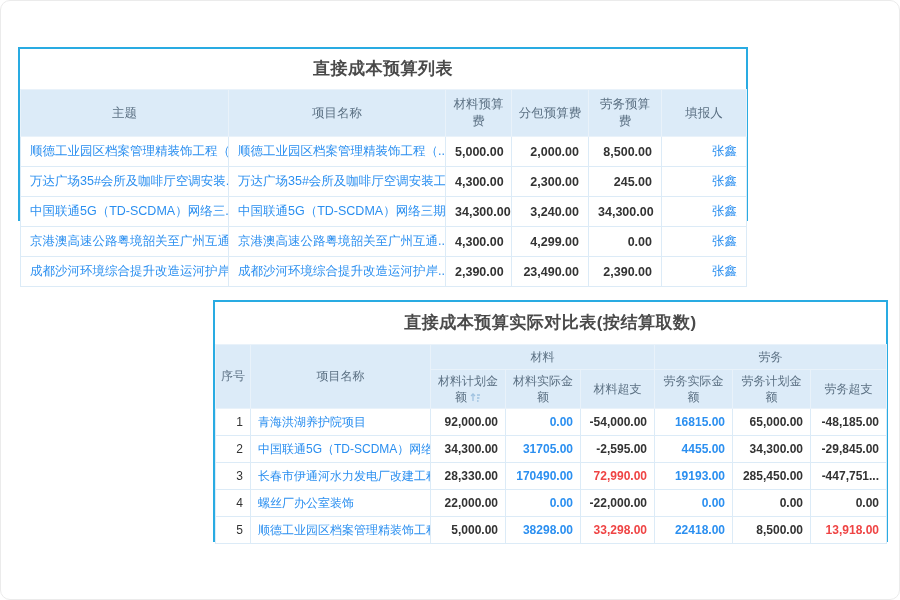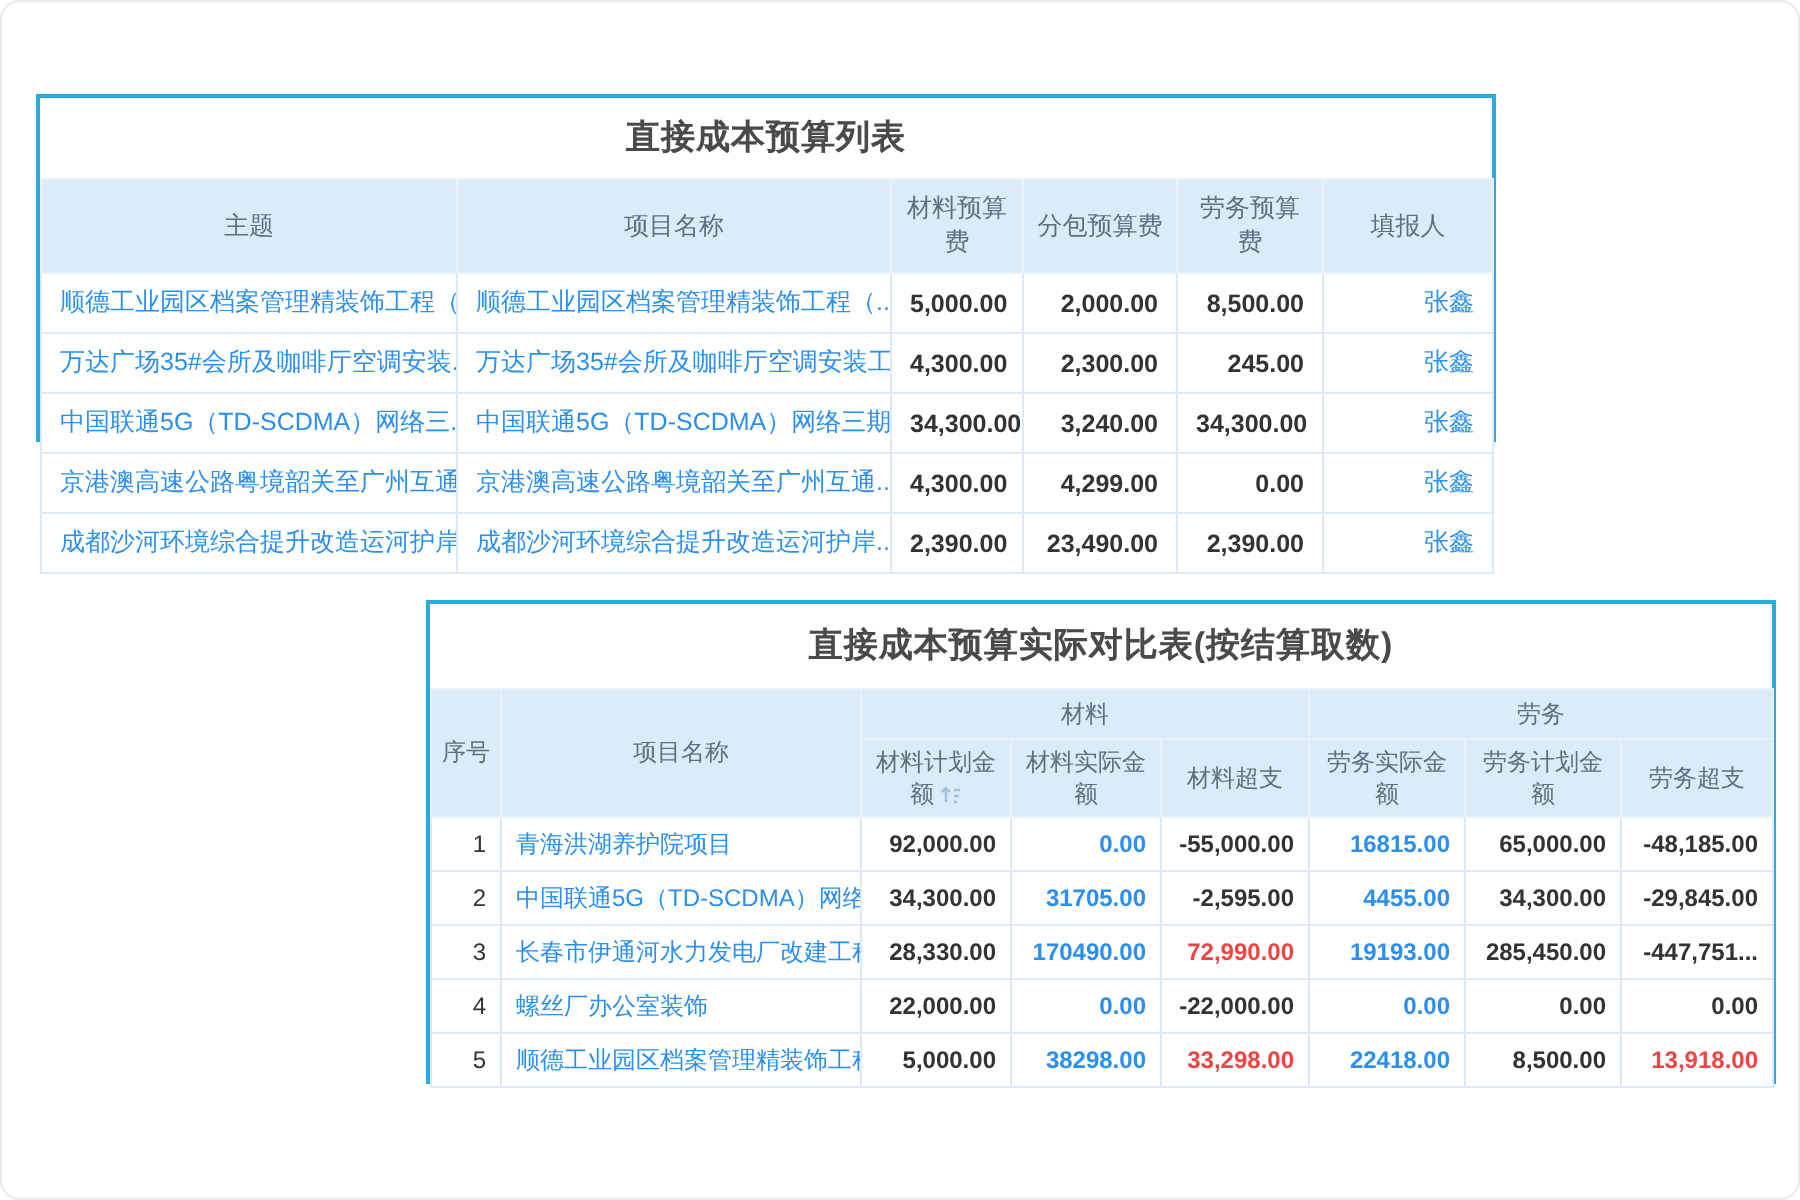--- a/index.html
+++ b/index.html
@@ -149,21 +149,21 @@
         <th>劳务计划金额</th>
         <th>劳务超支</th>
       </tr>
     </thead>
     <tbody id="compare-body">
         <tr>
           <td class="center">1</td>
           <td class="link">青海洪湖养护院项目</td>
           <td class="num">92,000.00</td>
           <td class="num link">0.00</td>
-          <td class="num">-55,000.00</td>
+          <td class="num">-54,000.00</td>
           <td class="num link">16815.00</td>
           <td class="num">65,000.00</td>
           <td class="num">-48,185.00</td>
         </tr>
         <tr>
           <td class="center">2</td>
           <td class="link">中国联通5G（TD-SCDMA）网络三</td>
           <td class="num">34,300.00</td>
           <td class="num link">31705.00</td>
           <td class="num">-2,595.00</td>

